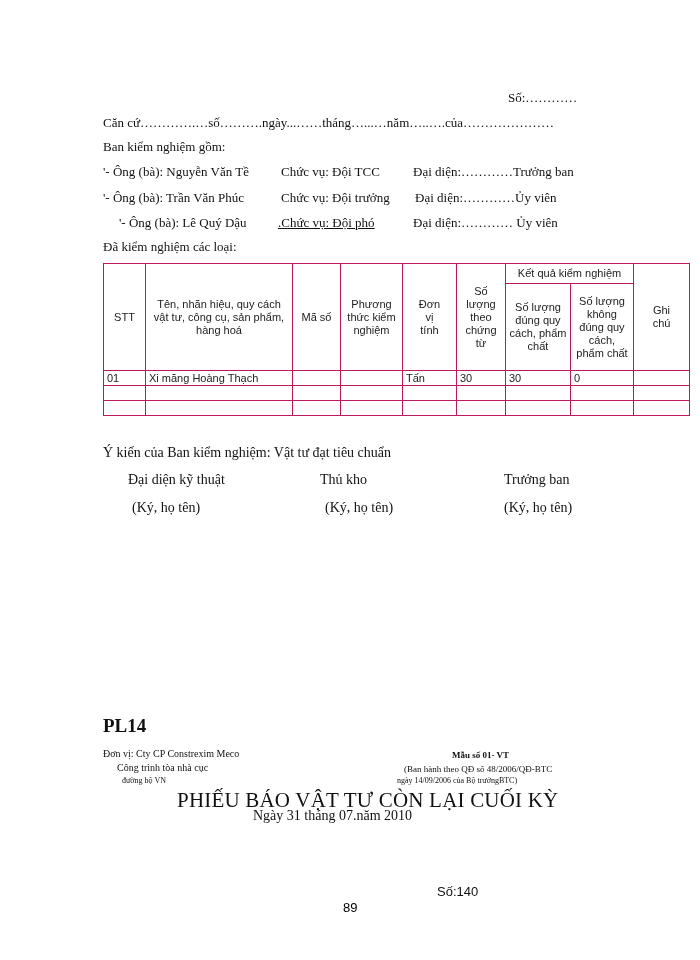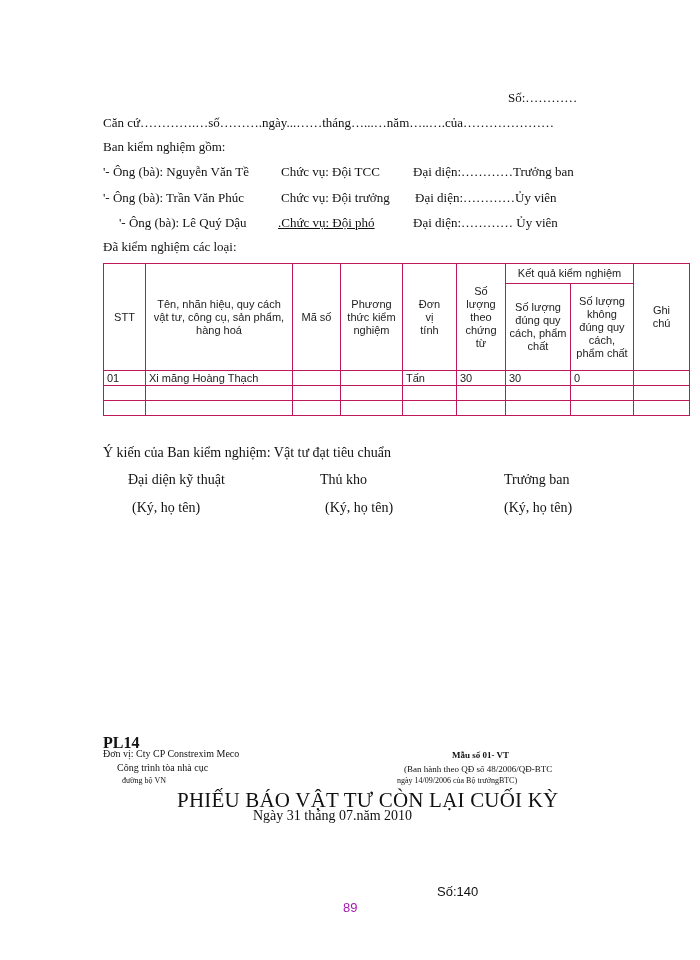--- a/index.html
+++ b/index.html
@@ -109,26 +109,26 @@
 <div class="abs serif14" style="left:103px; top:445px;">Ý kiến của Ban kiểm nghiệm: Vật tư đạt tiêu chuẩn</div>
 
 <div class="abs serif14" style="left:128px; top:472px;">Đại diện kỹ thuật</div>
 <div class="abs serif14" style="left:320px; top:472px;">Thủ kho</div>
 <div class="abs serif14" style="left:504px; top:472px;">Trưởng ban</div>
 
 <div class="abs serif14" style="left:132px; top:500px;">(Ký, họ tên)</div>
 <div class="abs serif14" style="left:325px; top:500px;">(Ký, họ tên)</div>
 <div class="abs serif14" style="left:504px; top:500px;">(Ký, họ tên)</div>
 
-<div class="abs" style="left:103px; top:734px; font-size:16px; font-weight:bold;">PL14</div>
+<div class="abs" style="left:103px; top:715px; font-size:19px; font-weight:bold;">PL14</div>
 <div class="abs" style="left:103px; top:748px; font-size:10px;">Đơn vị: Cty CP Constrexim  Meco</div>
 <div class="abs" style="left:117px; top:762px; font-size:10px;">Công trình tòa nhà cục</div>
 <div class="abs tiny8" style="left:122px; top:776px;">đường bộ VN</div>
 
 <div class="abs" style="left:452px; top:750px; font-size:9px; font-weight:bold;">Mẫu số 01- VT</div>
 <div class="abs tiny" style="left:404px; top:764px;">(Ban hành theo QĐ số 48/2006/QĐ-BTC</div>
 <div class="abs tiny8" style="left:397px; top:776px;">ngày 14/09/2006 của Bộ trưởngBTC)</div>
 
 <div class="abs title-main" style="left:177px; top:788px;">PHIẾU BÁO VẬT TƯ CÒN LẠI CUỐI KỲ</div>
 <div class="abs" style="left:253px; top:808px; font-size:14px;">Ngày 31 tháng 07.năm 2010</div>
 <div class="abs sans" style="left:437px; top:884px; font-size:13px;">Số:140</div>
 
-<div class="abs sans" style="left:343px; top:900px; font-size:13px; color:#a21caf;">89</div>
+<div class="abs sans" style="left:343px; top:900px; font-size:13px; color:#000000;">89</div>
 
 </body></html>

